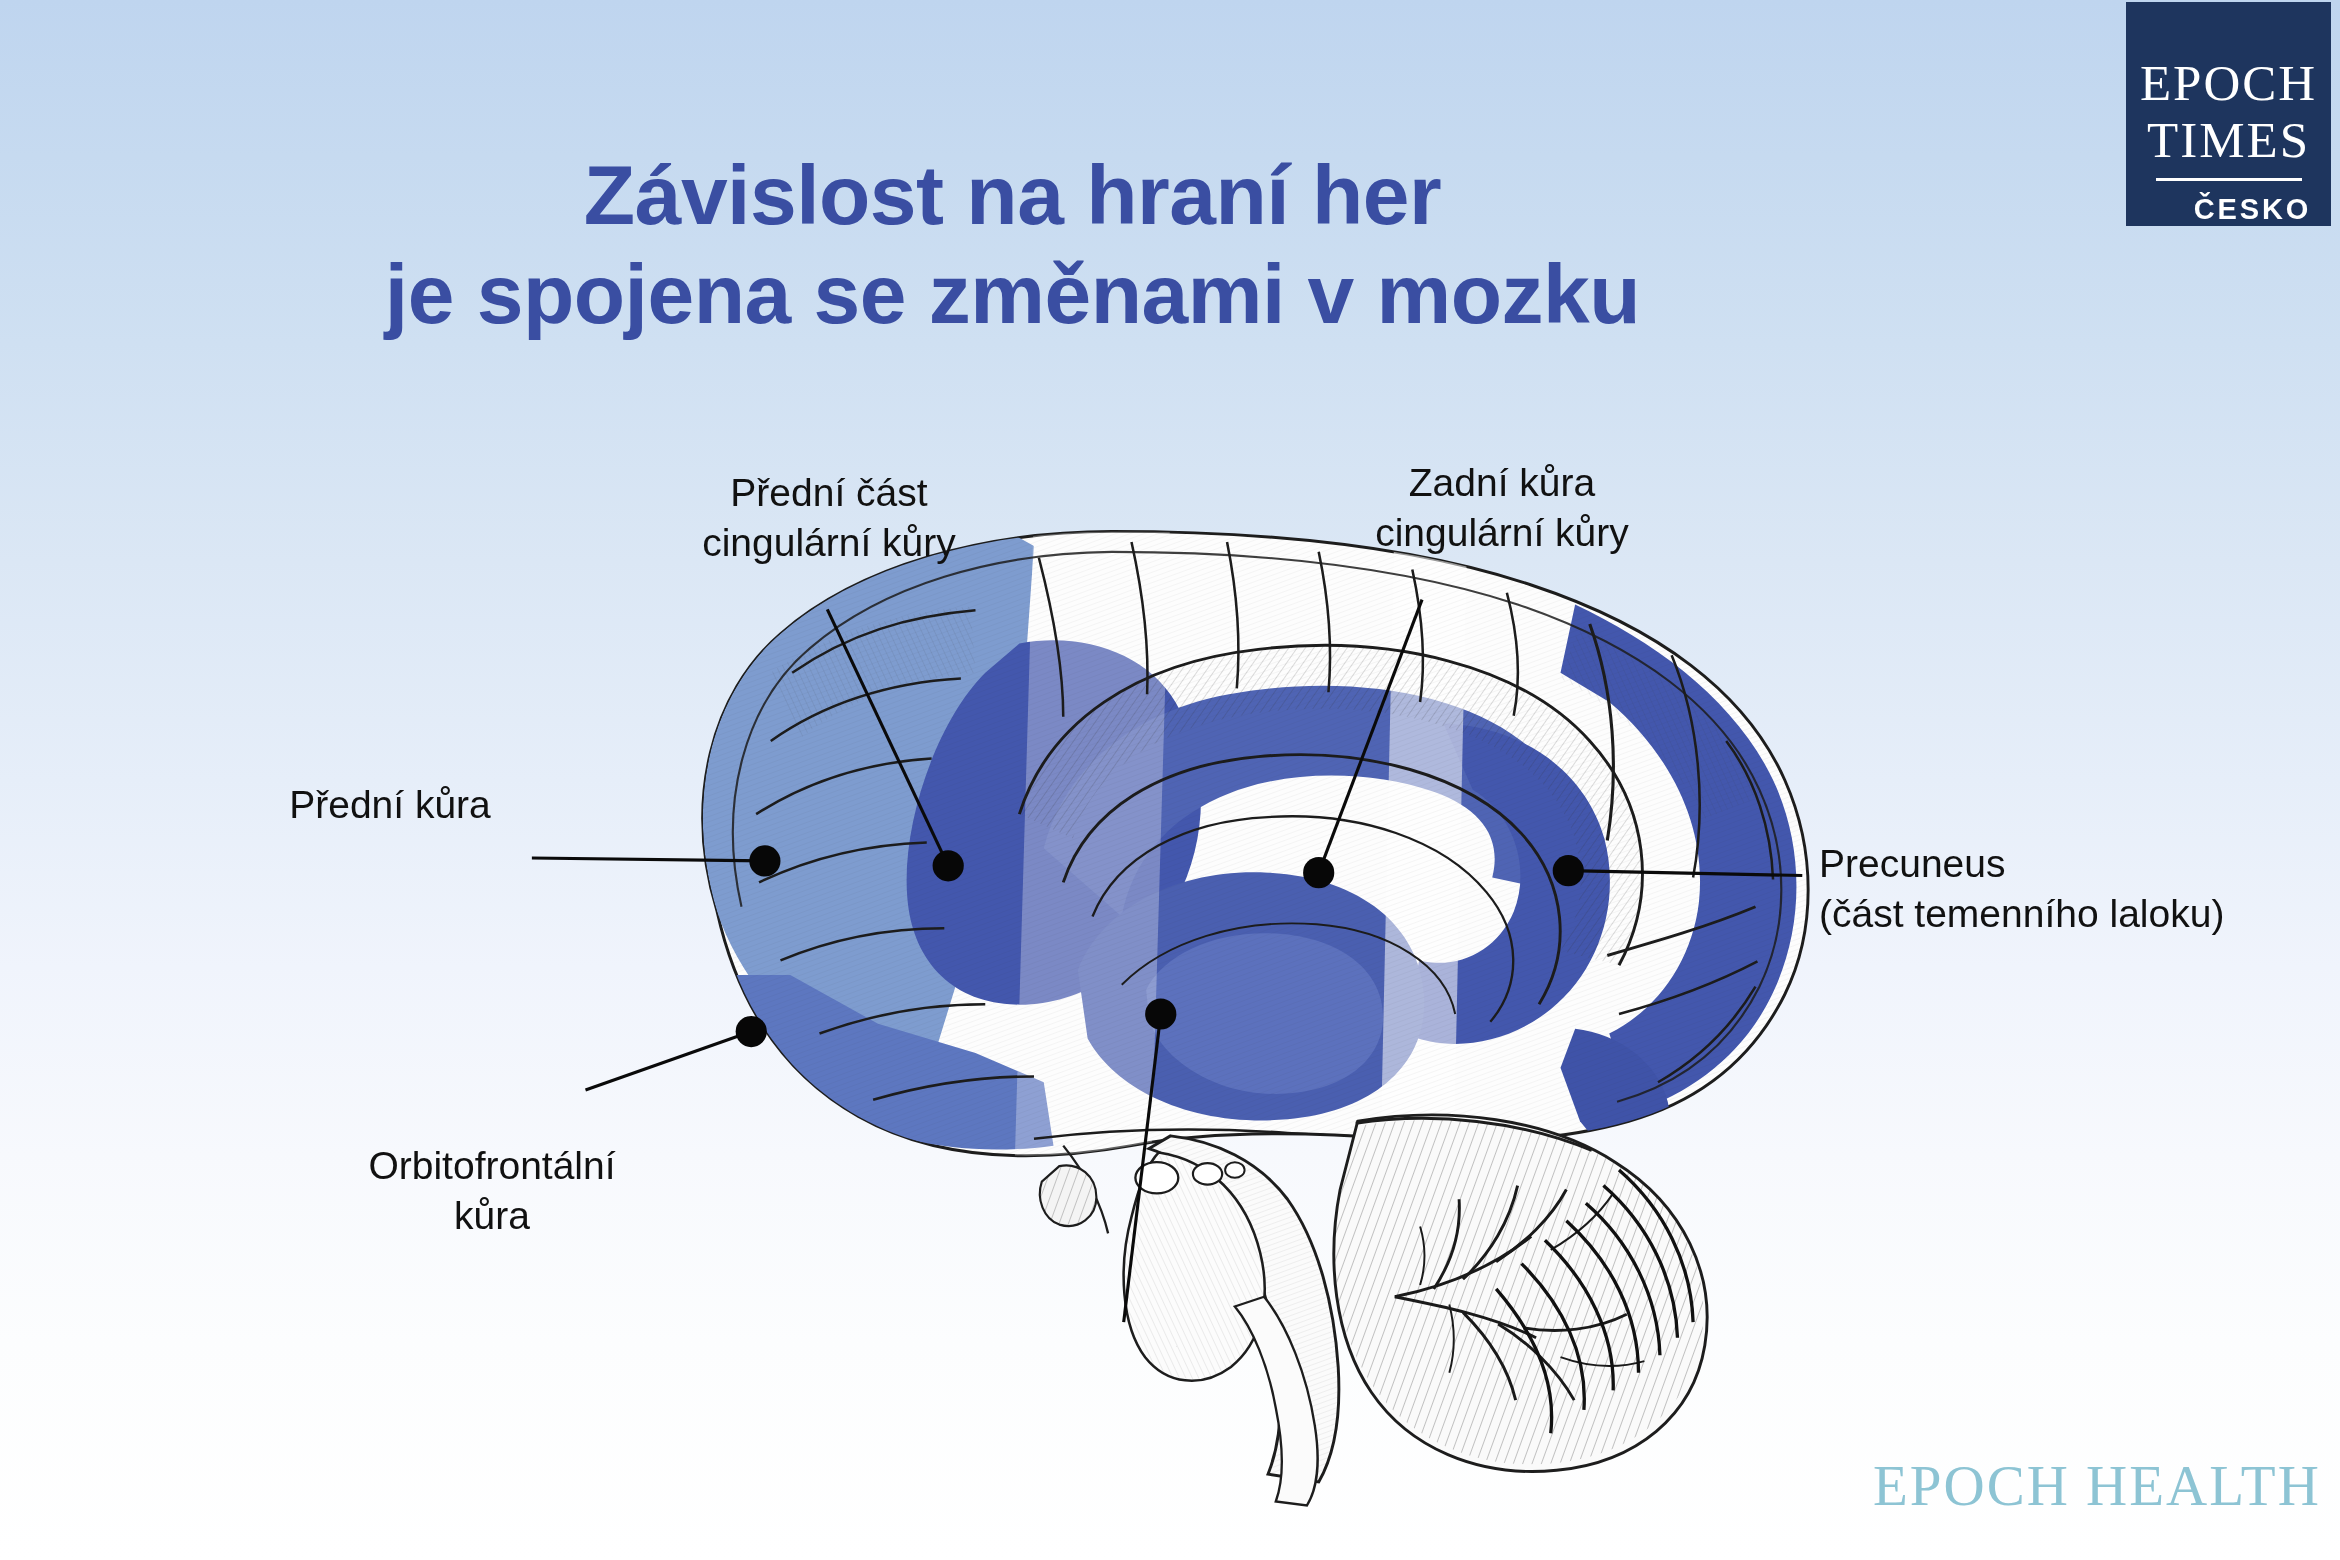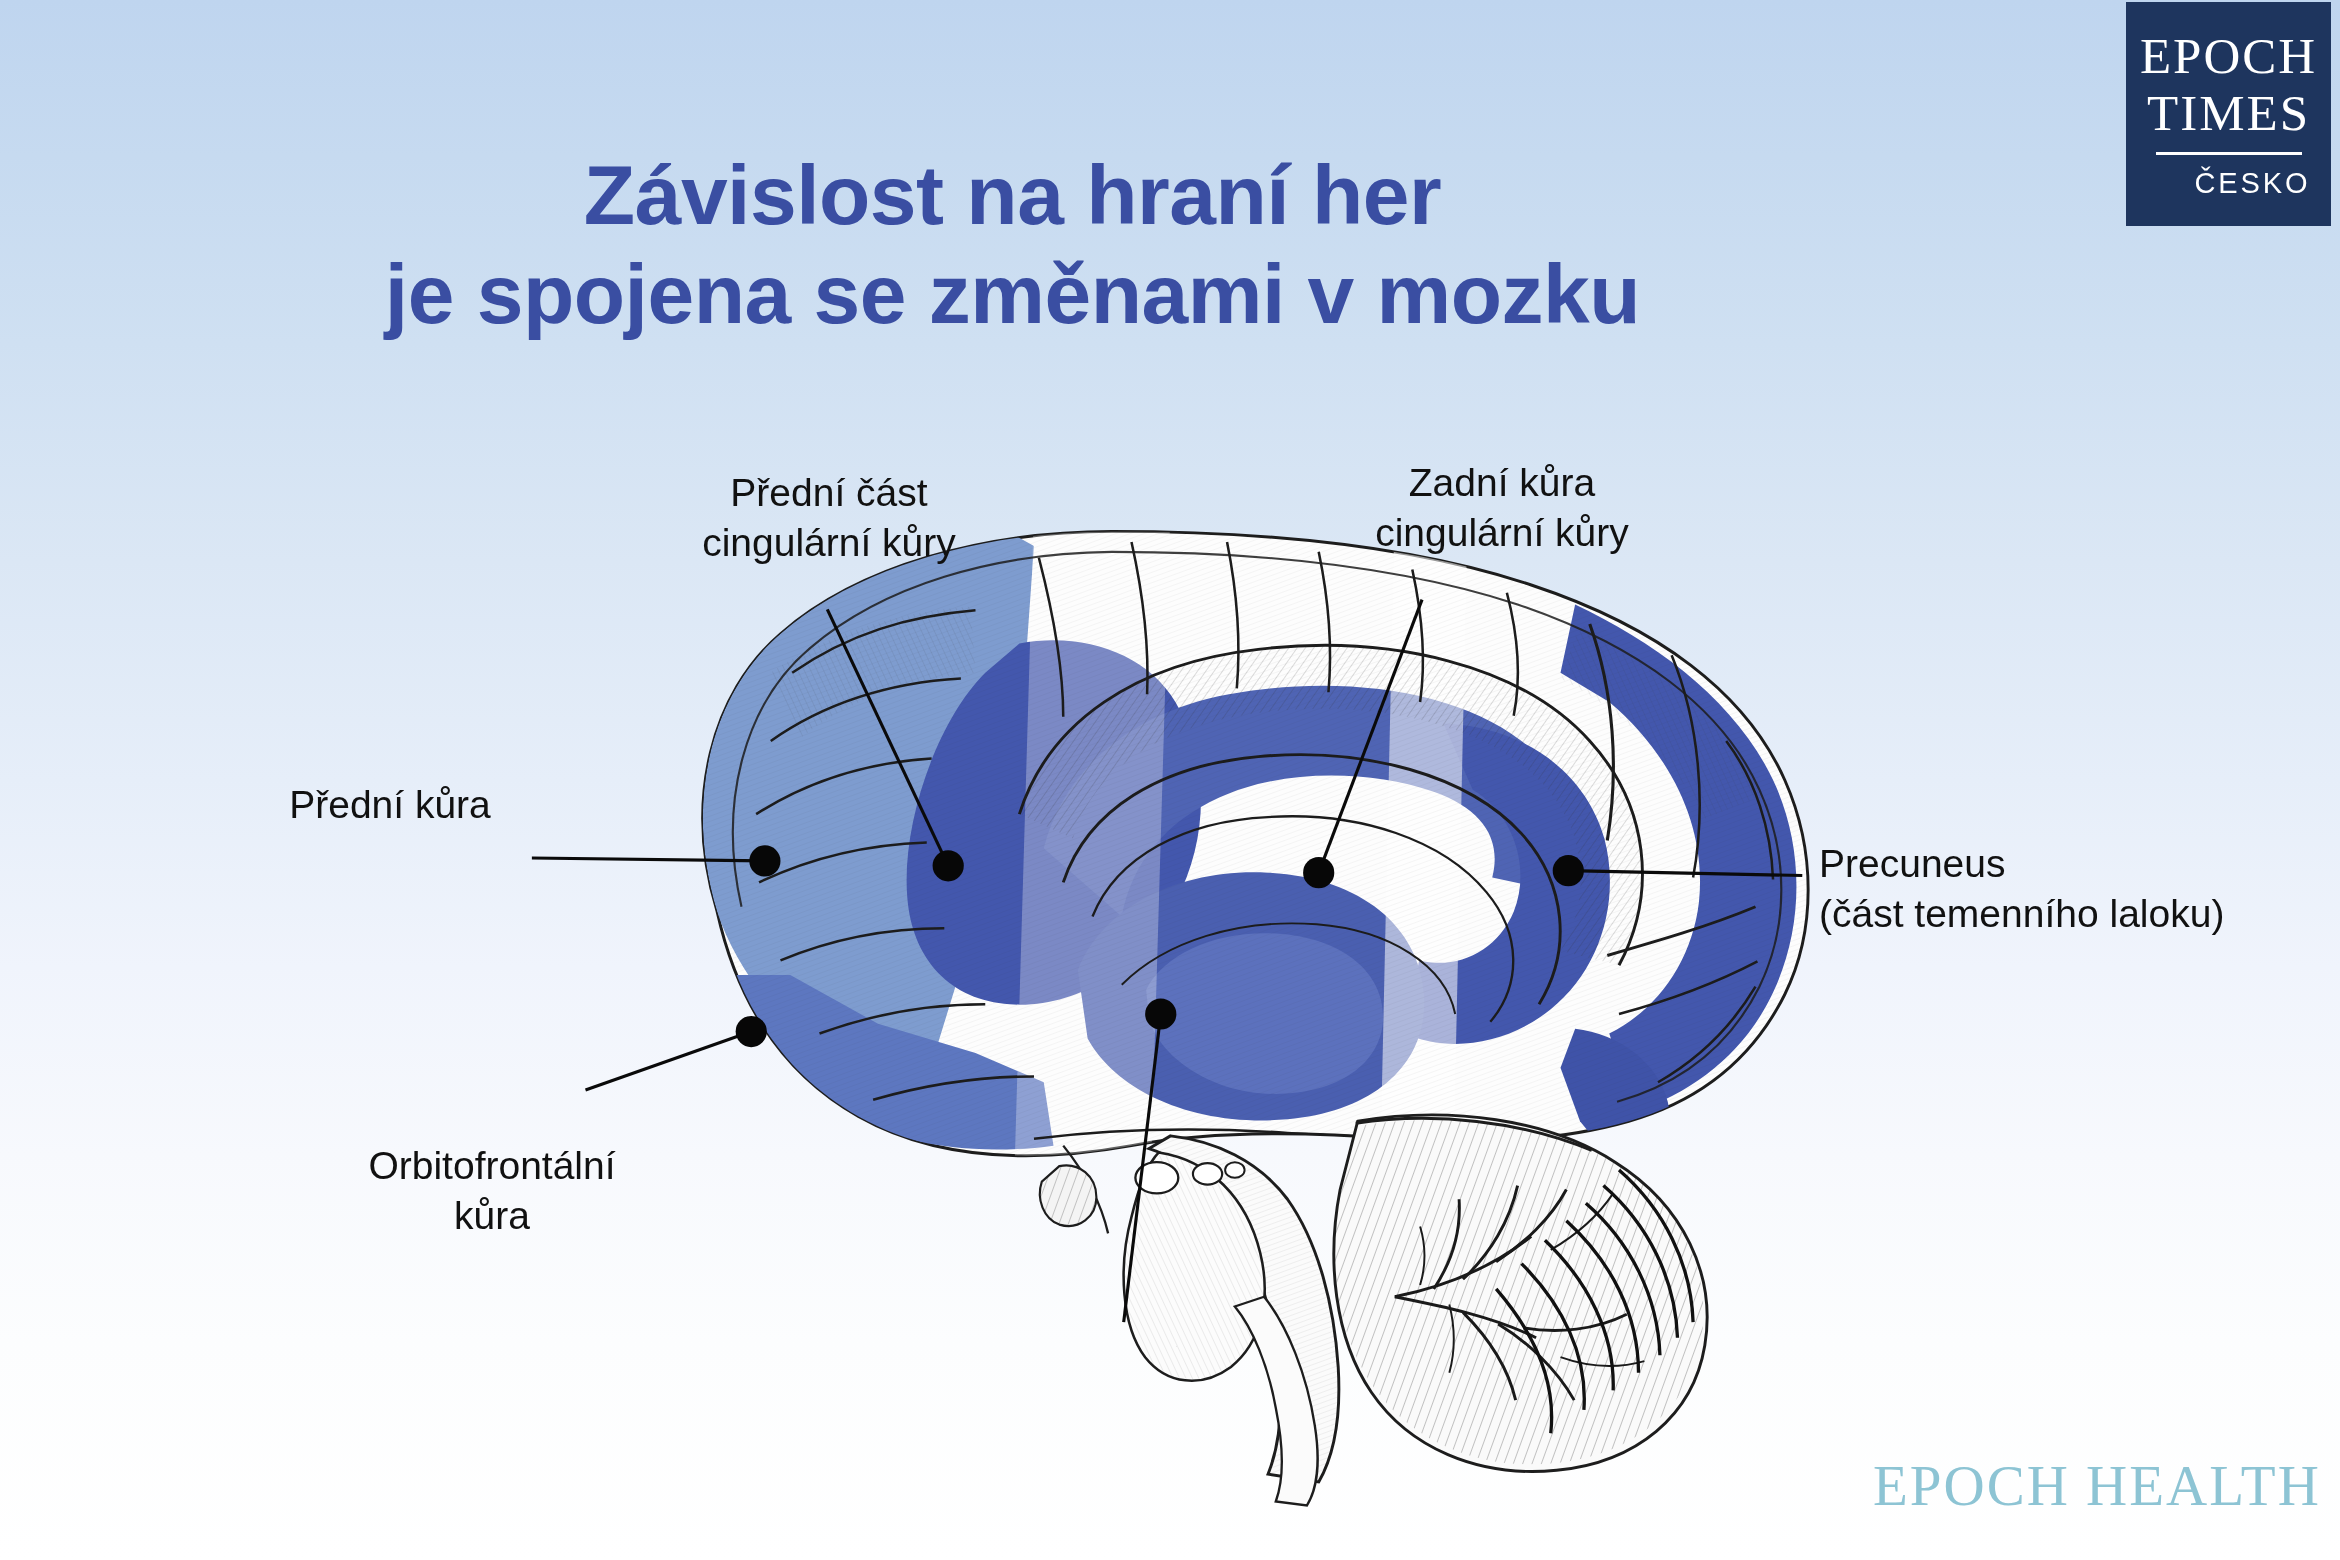--- a/index.html
+++ b/index.html
@@ -19,33 +19,33 @@
       #f0f4fc 62%,
       #f7f9fd 74%,
       #fcfdfe 86%,
       #ffffff 100%);
   }
 
   
   #logo{
     position:absolute;left:2126px;top:2px;width:205px;height:224px;
     background:#1e355e;
-    display:flex;flex-direction:column;align-items:center;justify-content:center;
+    display:flex;flex-direction:column;align-items:center;justify-content:flex-end;
   }
   #logo .lg-word{
     font-family:"Liberation Serif", serif;
     color:#ffffff;font-size:51px;line-height:57px;letter-spacing:2px;
     text-align:center;font-weight:400;
   }
   #logo .lg-rule{
     width:146px;height:2.9px;background:#ffffff;margin:9.8px 0 11.7px 0;
   }
   #logo .lg-sub{
     font-family:"Liberation Sans", sans-serif;
-    color:#ffffff;font-size:29px;letter-spacing:2.9px;font-weight:400;margin-left:48px;
+    color:#ffffff;font-size:29px;letter-spacing:2.9px;font-weight:700;margin-left:48px;
   }
 
   
   #title{
     position:absolute;left:0;top:146px;width:2025px;
     text-align:center;color:#3a4ea2;
     font-size:84px;font-weight:bold;line-height:1.18;
     letter-spacing:-0.5px;
   }
   #title .tl{display:block;}

